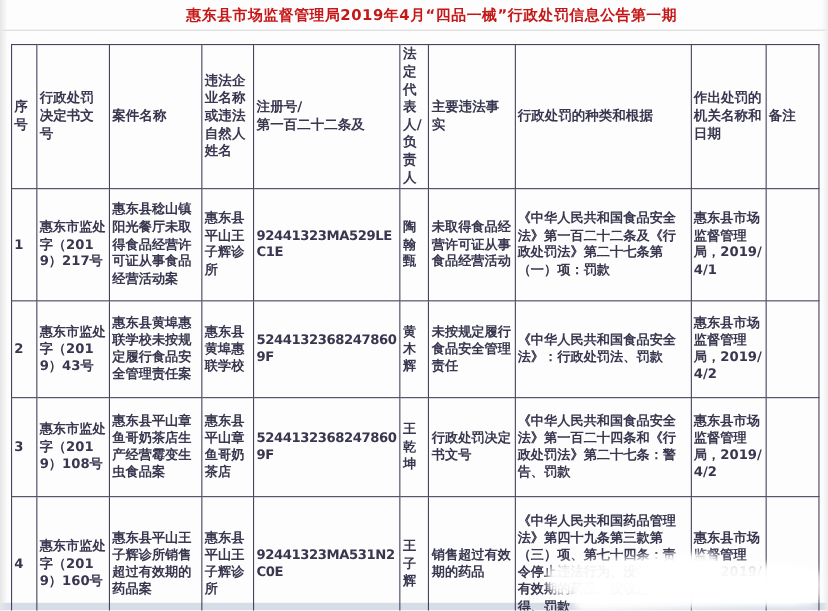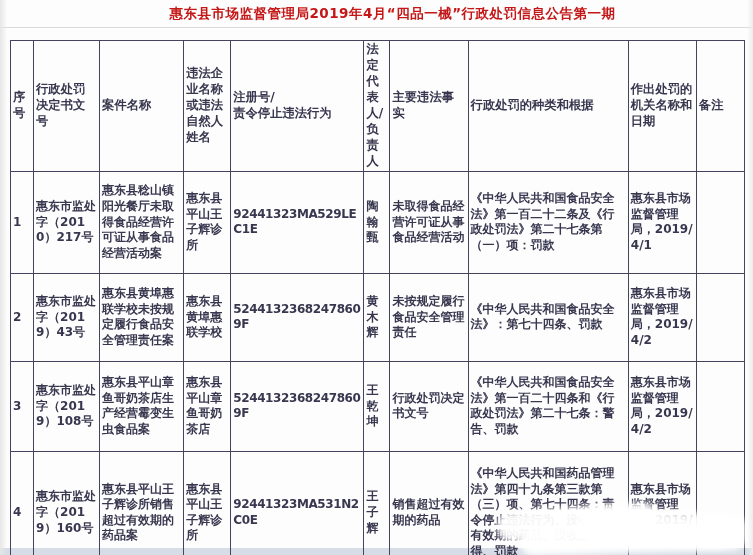--- a/index.html
+++ b/index.html
@@ -63,50 +63,50 @@
       <col style="width:68px">
     <col style="width:48px">
   </colgroup>
   <thead>
     <tr class="h-head">
       <th>序号</th>
       <th>行政处罚决定书文号</th>
       <th>案件名称</th>
       <th>违法企业名称或违法自然人姓名</th>
       <th>注册号/
-责令停止违法行为</th>
+第一百二十二条及</th>
       <th>法定代表人/负责人</th>
       <th>主要违法事实</th>
       <th>行政处罚的种类和根据</th>
       <th>作出处罚的机关名称和日期</th>
       <th>备注</th>
     </tr>
   </thead>
   <tbody>
     <tr class="h-r1">
       <td>1</td>
-      <td>惠东市监处字（2010）217号</td>
+      <td>惠东市监处字（2019）217号</td>
       <td>惠东县稔山镇阳光餐厅未取得食品经营许可证从事食品经营活动案</td>
       <td>惠东县平山王子辉诊所</td>
       <td class="code-cell">92441323MA529LEC1E</td>
       <td>陶翰甄</td>
       <td>未取得食品经营许可证从事食品经营活动</td>
       <td>《中华人民共和国食品安全法》第一百二十二条及《行政处罚法》第二十七条第（一）项：罚款</td>
       <td>惠东县市场监督管理局，2019/4/1</td>
       <td></td>
     </tr>
     <tr class="h-r2">
       <td>2</td>
       <td>惠东市监处字（2019）43号</td>
       <td>惠东县黄埠惠联学校未按规定履行食品安全管理责任案</td>
       <td>惠东县黄埠惠联学校</td>
       <td class="code-cell">52441323682478609F</td>
       <td>黄木辉</td>
       <td>未按规定履行食品安全管理责任</td>
-      <td>《中华人民共和国食品安全法》：第七十四条、罚款</td>
+      <td>《中华人民共和国食品安全法》：行政处罚法、罚款</td>
       <td>惠东县市场监督管理局，2019/4/2</td>
       <td></td>
     </tr>
     <tr class="h-r3">
       <td>3</td>
       <td>惠东市监处字（2019）108号</td>
       <td>惠东县平山章鱼哥奶茶店生产经营霉变生虫食品案</td>
       <td>惠东县平山章鱼哥奶茶店</td>
       <td class="code-cell">52441323682478609F</td>
       <td>王乾坤</td>

